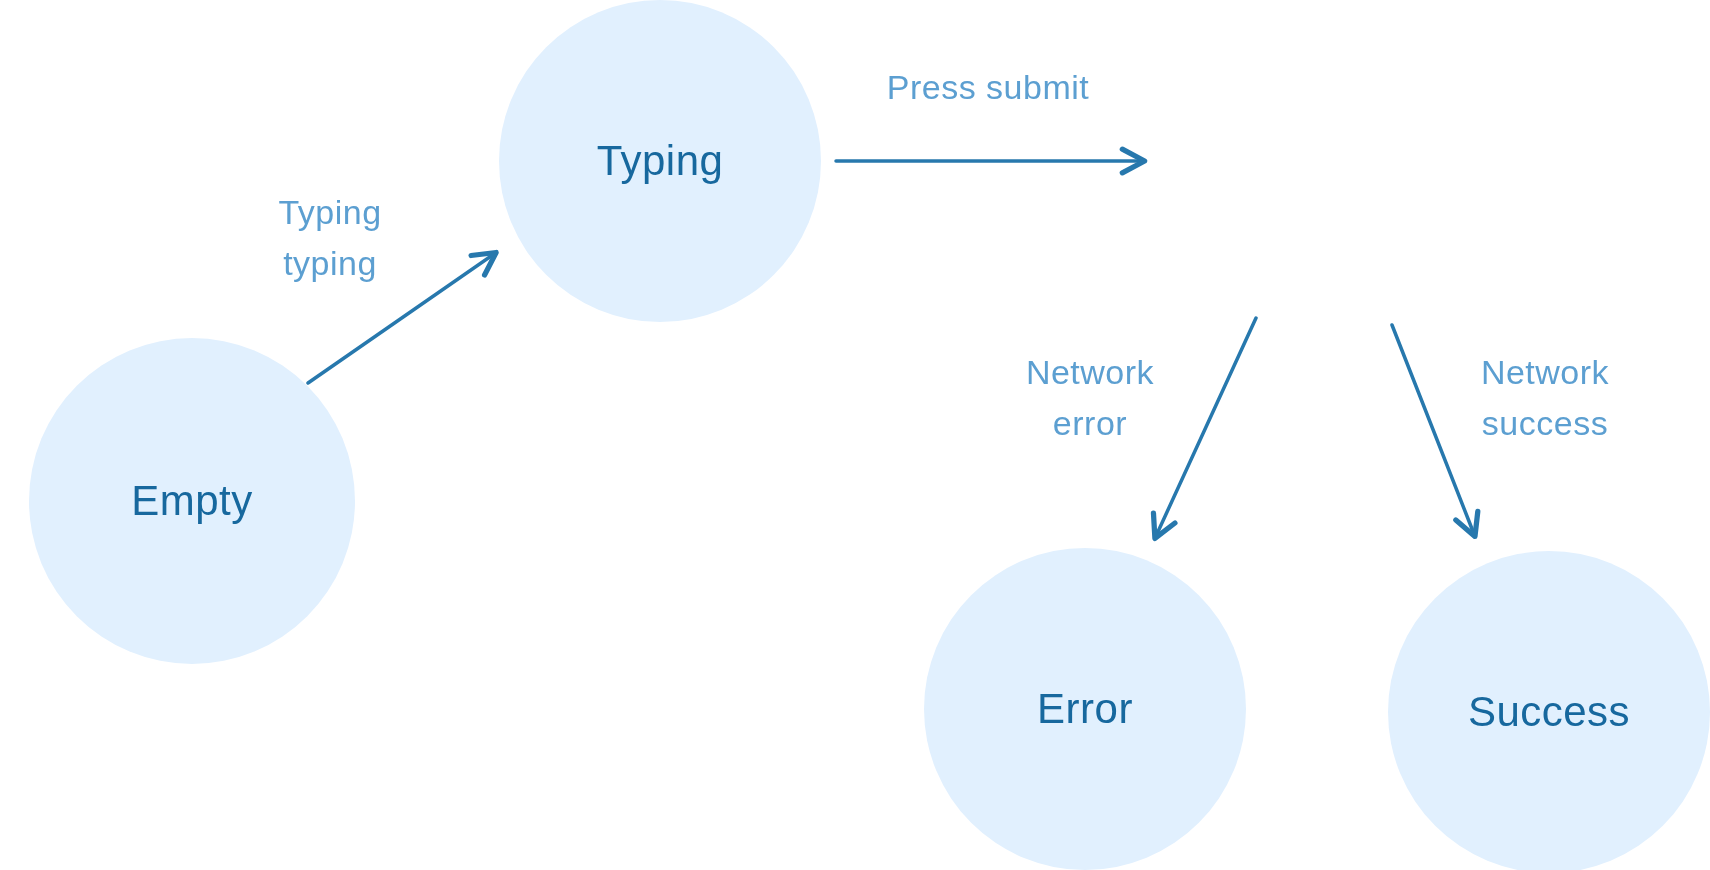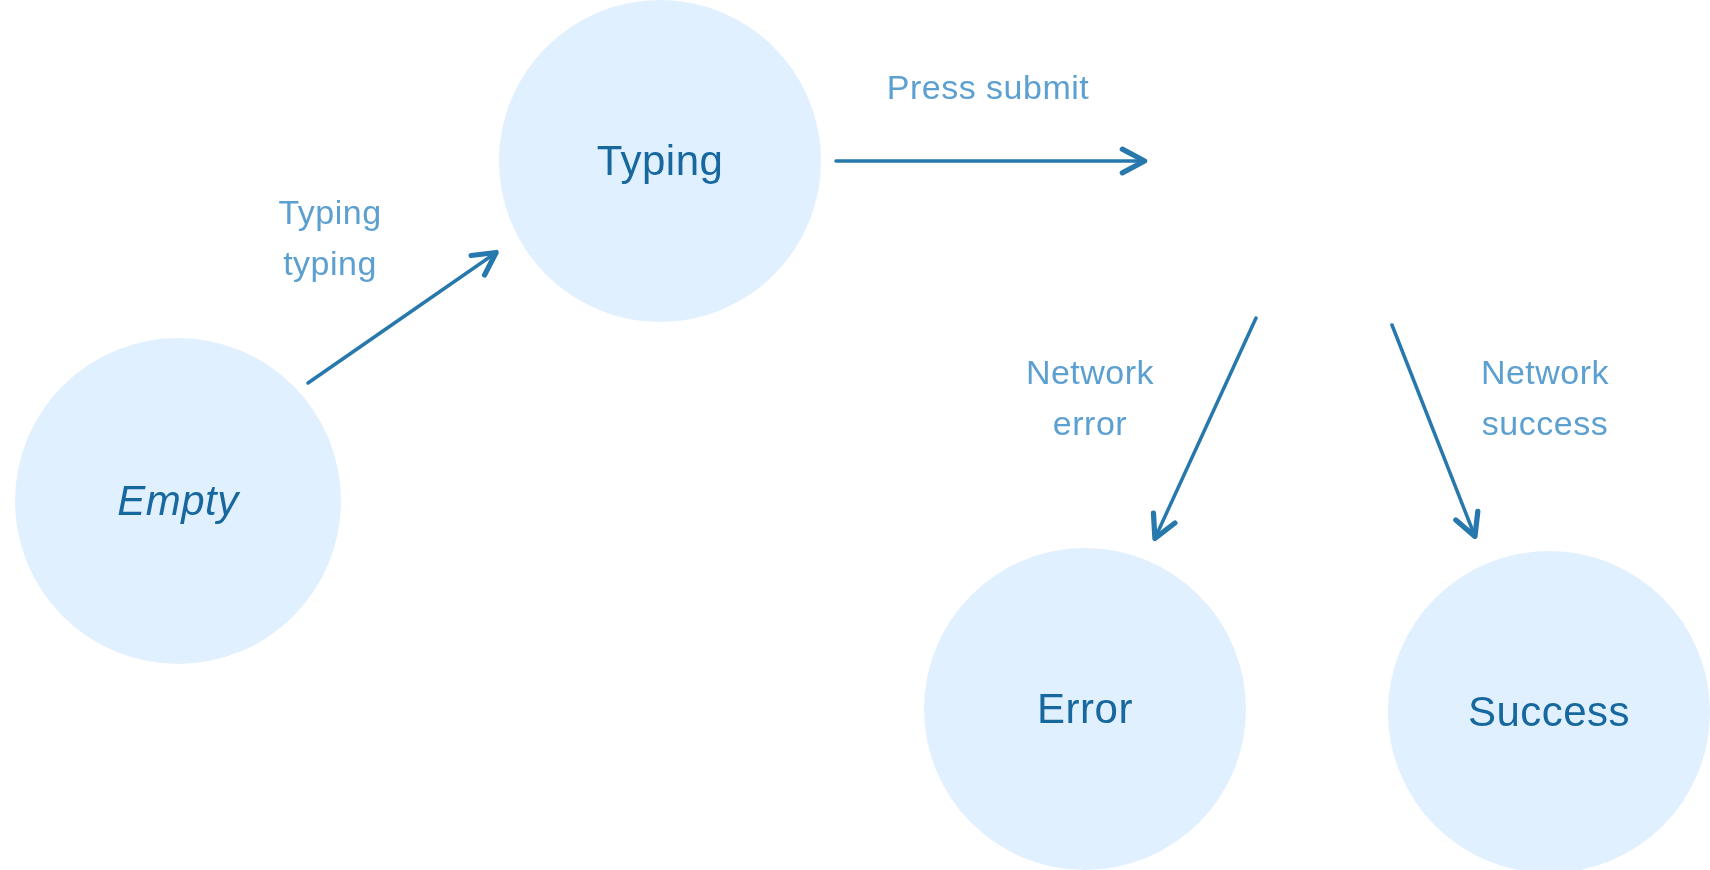--- a/index.html
+++ b/index.html
@@ -58,21 +58,21 @@
       <marker id="arrowhead" viewBox="0 0 12 12" refX="9" refY="6" markerWidth="9" markerHeight="9" orient="auto-start-reverse">
         <path d="M1.5,1.5 L10,6 L1.5,10.5" fill="none" stroke="#2778ad" stroke-width="2" stroke-linecap="round" stroke-linejoin="round"></path>
       </marker>
     </defs>
     <line x1="308" y1="383" x2="494" y2="254" stroke="#2778ad" stroke-width="3.5" stroke-linecap="round" marker-end="url(#arrowhead)"></line>
     <line x1="836" y1="161" x2="1142" y2="161" stroke="#2778ad" stroke-width="3.5" stroke-linecap="round" marker-end="url(#arrowhead)"></line>
     <line x1="1256" y1="318" x2="1156" y2="536" stroke="#2778ad" stroke-width="3.5" stroke-linecap="round" marker-end="url(#arrowhead)"></line>
     <line x1="1392" y1="325" x2="1474" y2="534" stroke="#2778ad" stroke-width="3.5" stroke-linecap="round" marker-end="url(#arrowhead)"></line>
   </svg>
 
-  <div class="state" style="left:15px;  top:338px; width:326px; height:326px;font-style:italic;">
+  <div class="state" style="left:29px;  top:338px; width:326px; height:326px;">
     <span class="state-label">Empty</span>
   </div>
 
   <div class="state" style="left:499px; top:0px;   width:322px; height:322px;">
     <span class="state-label">Typing</span>
   </div>
 
 
   <div class="state" style="left:924px; top:548px; width:322px; height:322px;">
     <span class="state-label">Error</span>

